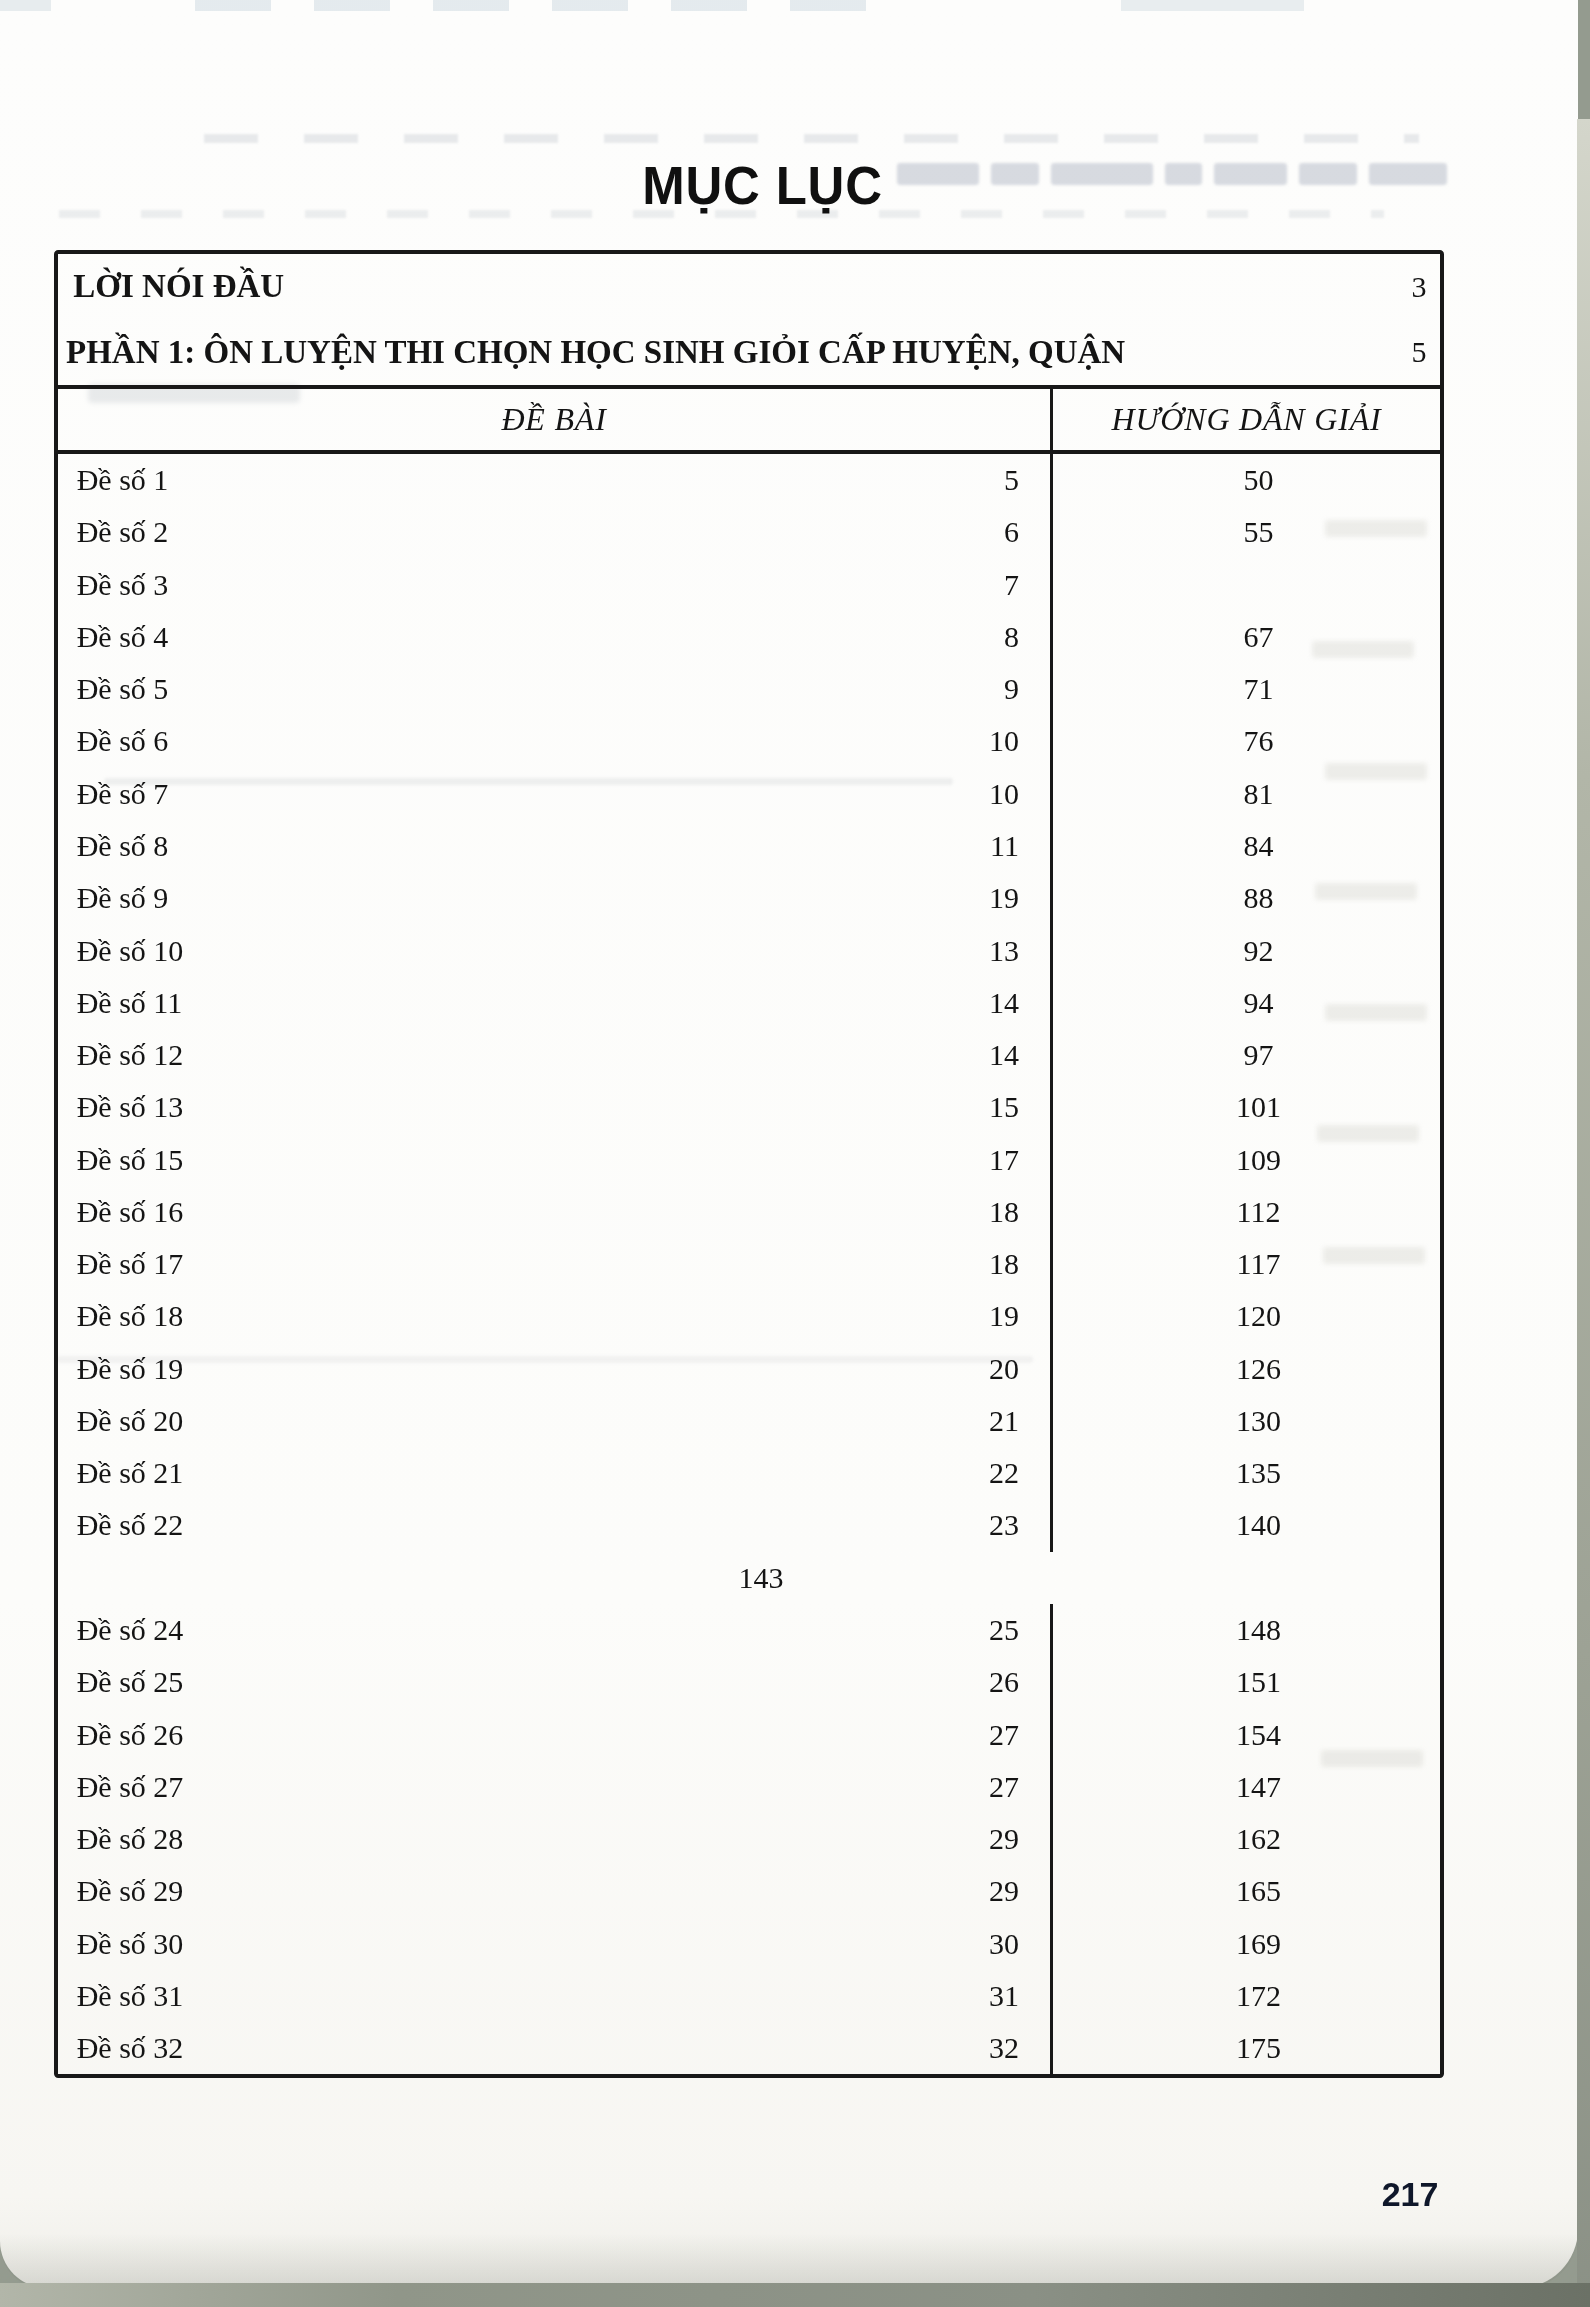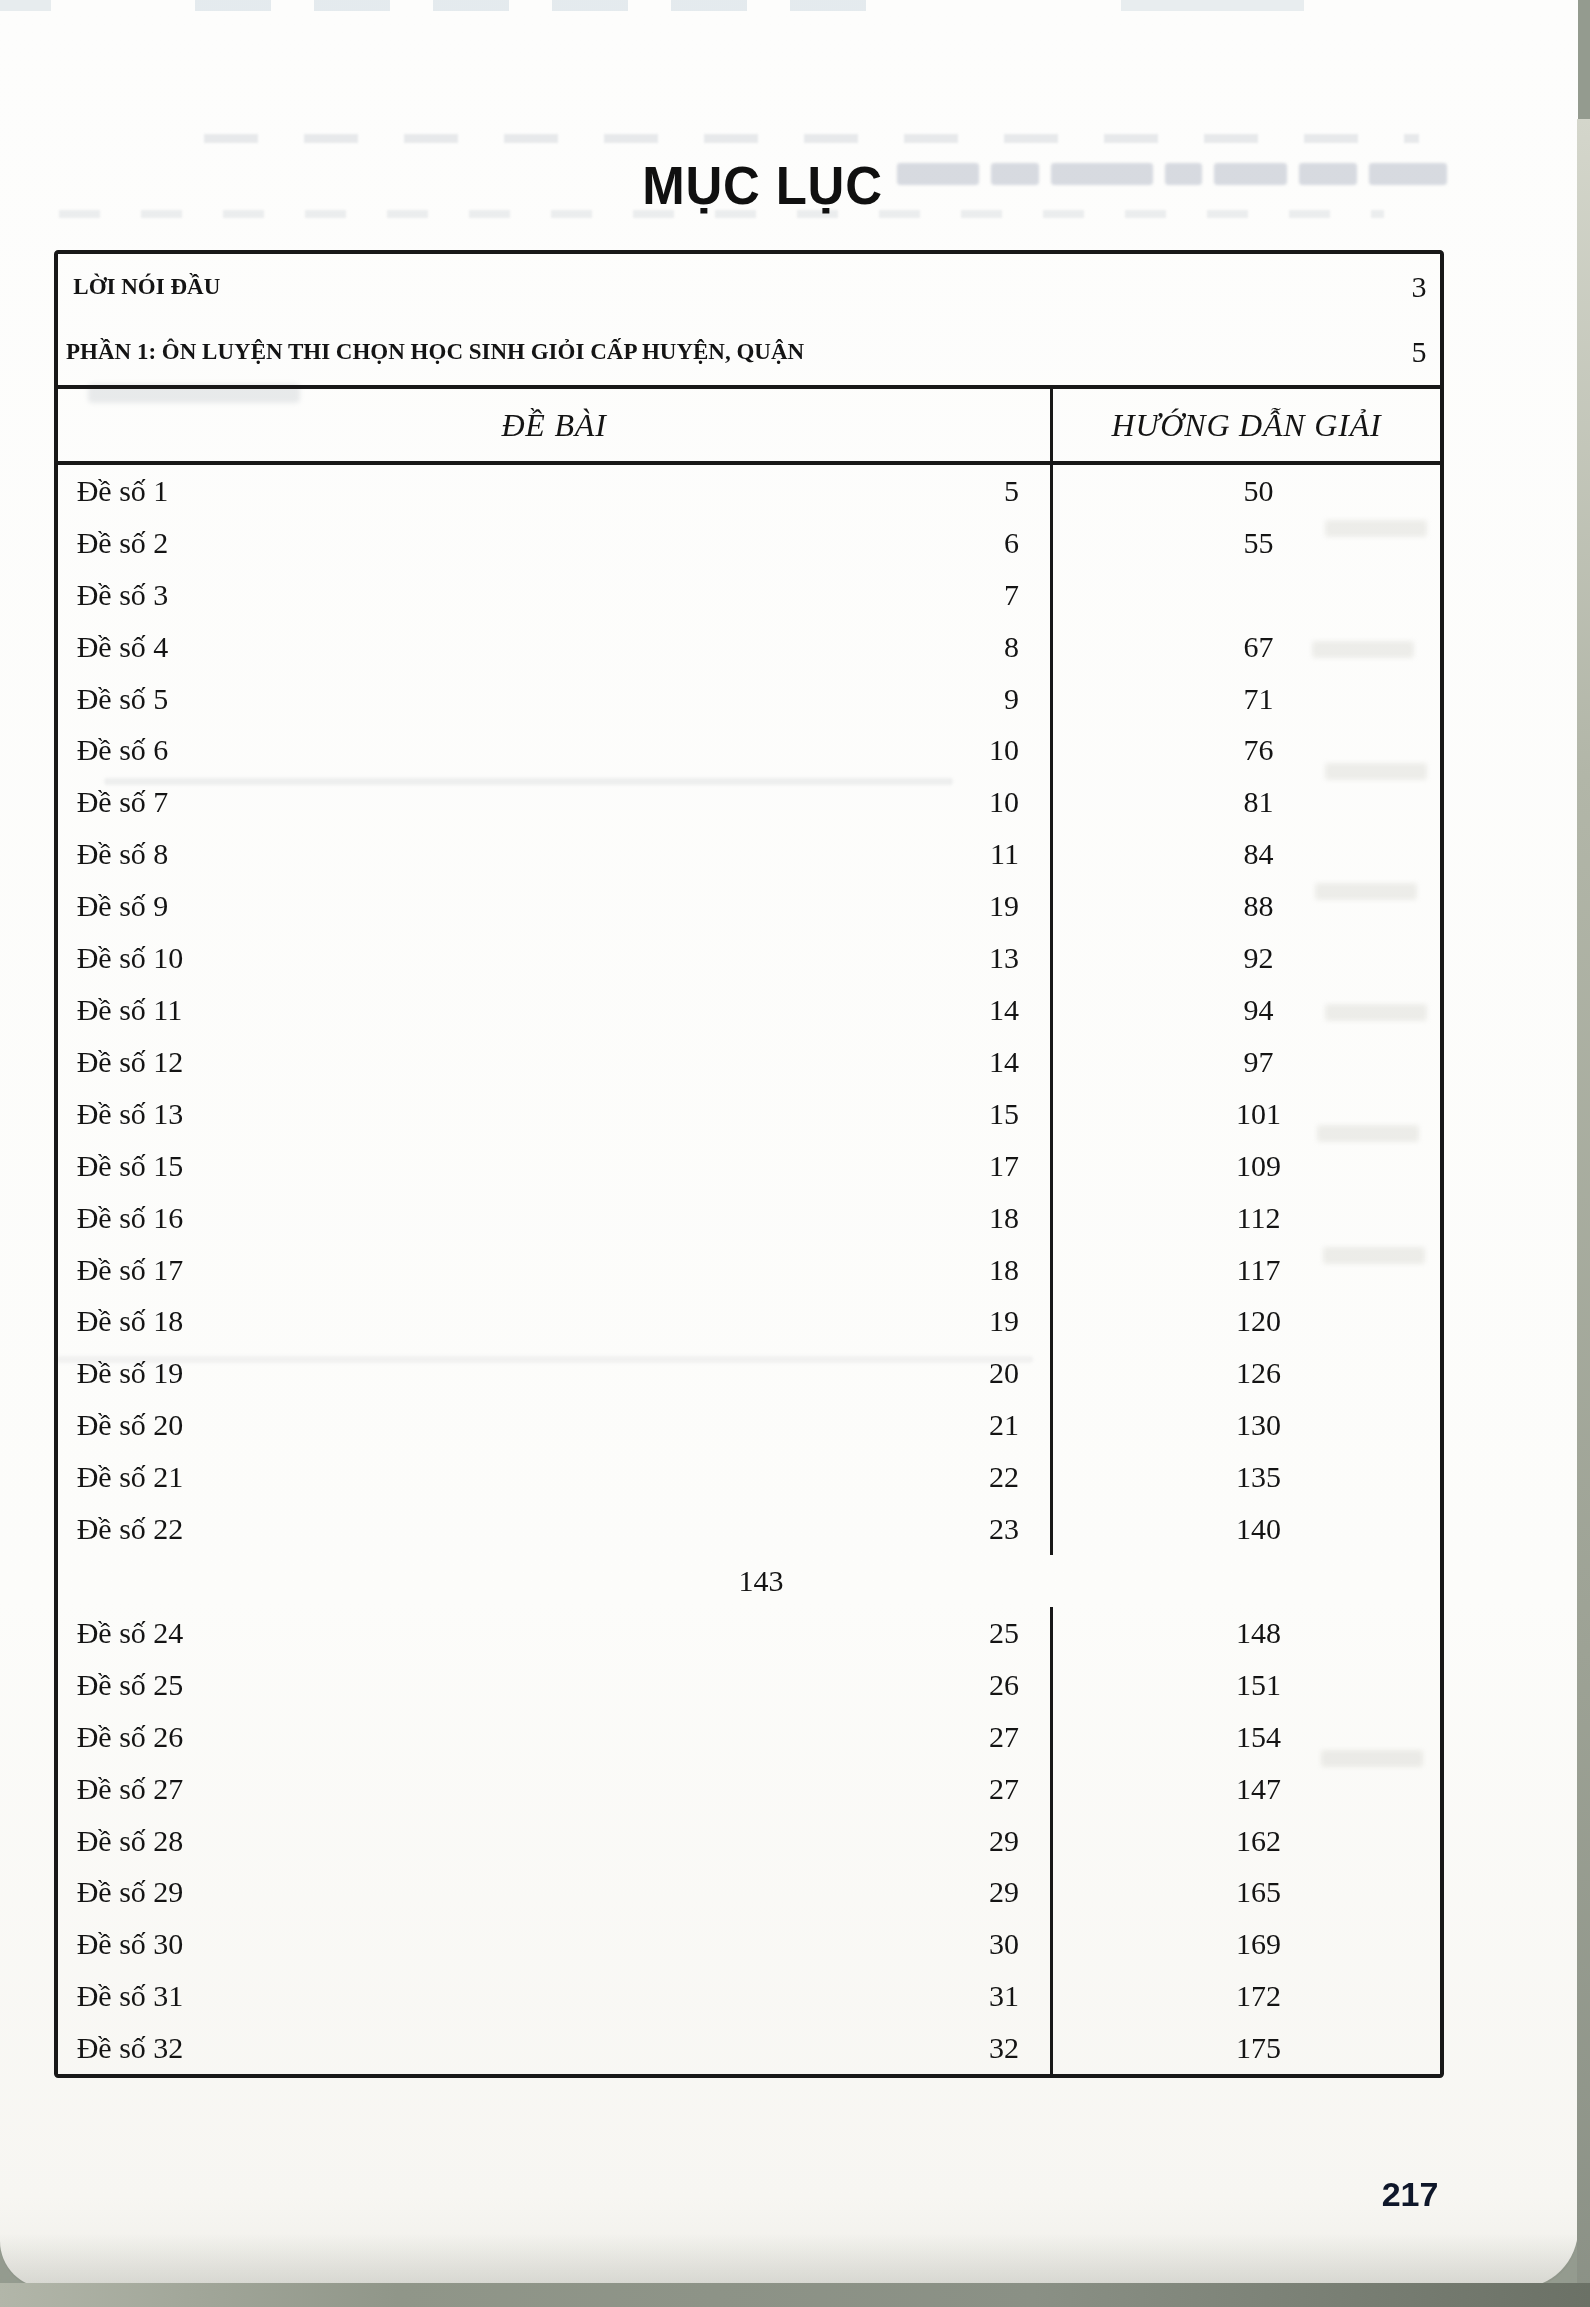--- a/index.html
+++ b/index.html
@@ -63,24 +63,24 @@
     position:absolute;left:54px;top:250px;width:1390px;height:1828px;
     border:4.2px solid #181818;border-radius:4.2px;
     display:flex;flex-direction:column;box-sizing:border-box;
     background:transparent;
   }
   .front-row{
     height:65px;display:flex;align-items:center;justify-content:space-between;
     padding:0 13.6px 0 15.3px;
   }
   .front-row.second{height:66px;padding-left:8px;}
-  .front-label{font-weight:bold;font-size:23px;white-space:nowrap;}
+  .front-label{font-weight:bold;font-size:33px;white-space:nowrap;}
   .front-page{font-size:30px;}
   .hsep{height:0;border-top:4.2px solid #181818;}
-  .header-row{height:72px;display:flex;}
+  .header-row{height:61px;display:flex;}
   .cell-left{width:995px;border-right:3.4px solid #181818;box-sizing:border-box;}
   .cell-right{flex:1;}
   .header-row .cell-left,.header-row .cell-right{
     display:flex;align-items:center;justify-content:center;
     font-style:italic;font-size:32px;letter-spacing:0.8px;
   }
   .toc-rows{flex:1;display:flex;flex-direction:column;}
   .toc-row{flex:1;display:flex;}
   .toc-row .cell-left{
     display:flex;align-items:center;justify-content:space-between;

